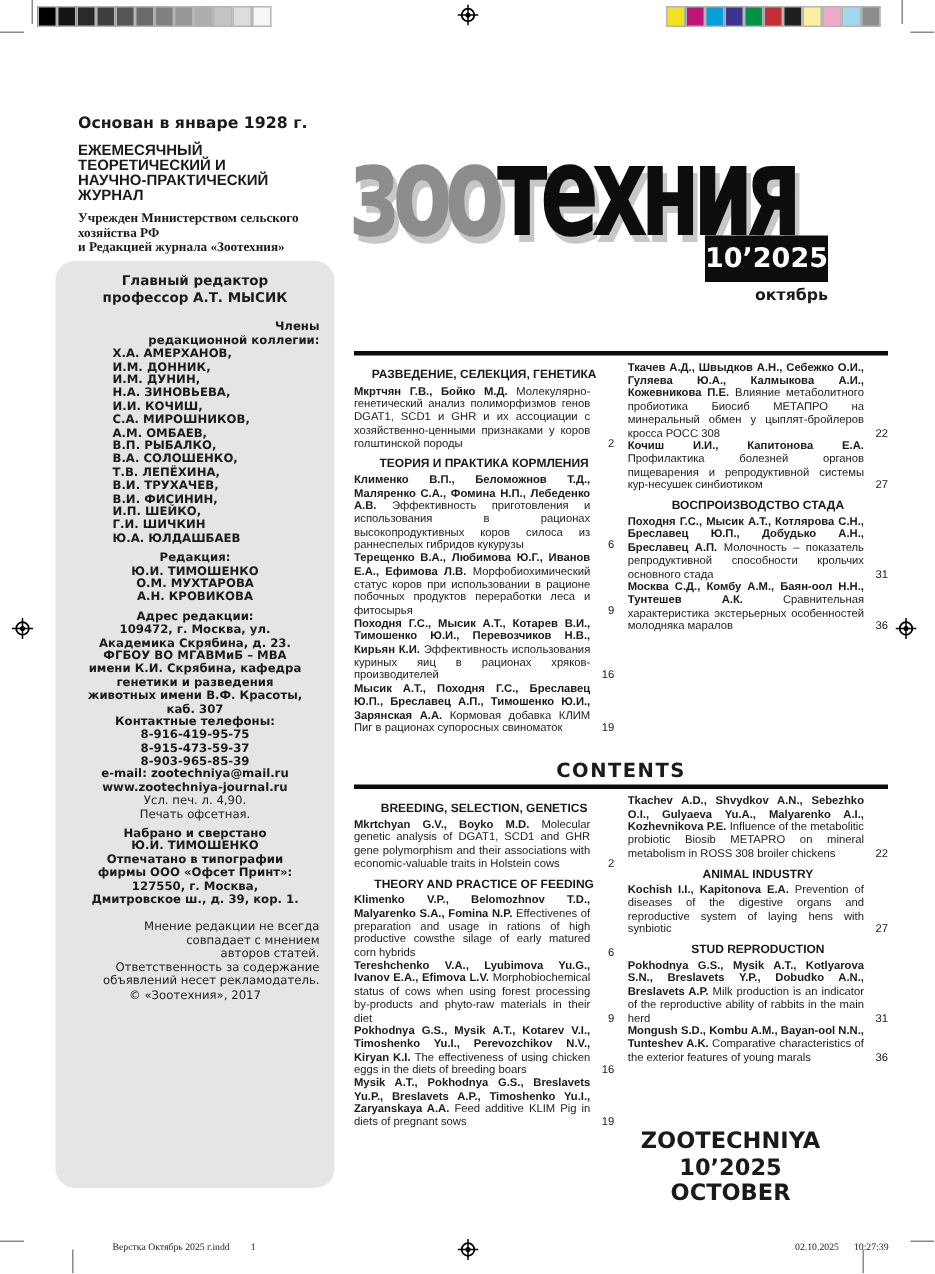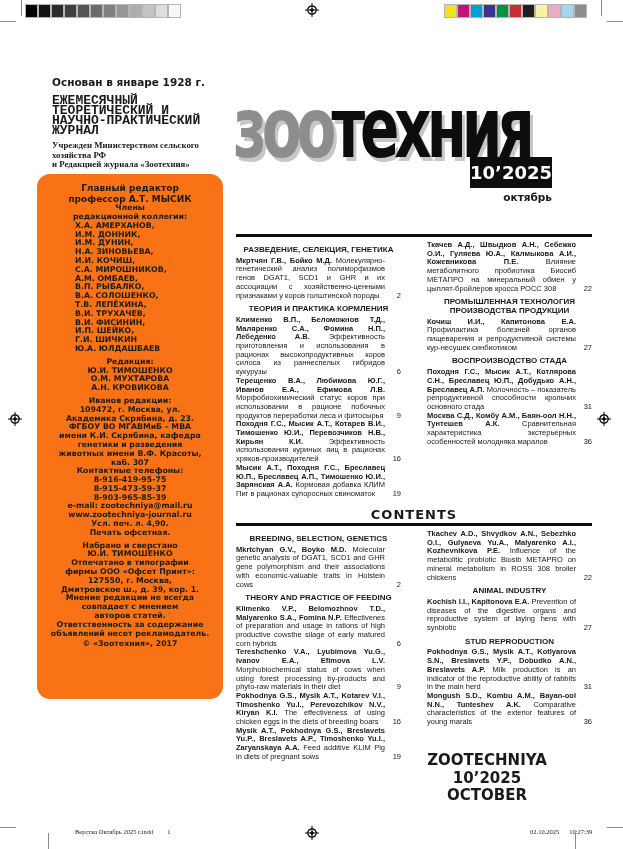--- a/index.html
+++ b/index.html
@@ -11,49 +11,49 @@
   
   .cal-bar{position:absolute;top:4px;display:flex;}
   .cal-bar span{width:13px;height:14px;border:0.5px solid #b5b5b5;box-sizing:border-box;}
   .gray-bar{left:25px;}
   .colr-bar{left:444px;}
   .regmark{position:absolute;width:14px;height:14px;}
   .cropline{position:absolute;background:#8a8a8a;}
 
   
   .founded{left:52px;top:76px;font-size:10.5px;font-weight:bold;font-family:"DejaVu Sans",sans-serif;}
-  .jtype{left:52px;top:96px;font-family:Liberation Mono, monospace;font-weight:bold;font-size:13px;line-height:10px;}
+  .jtype{left:52px;top:96px;font-family:Liberation Sans, sans-serif;font-weight:bold;font-size:10px;line-height:10px;}
   .founder{left:52px;top:141px;font-family:"Liberation Serif",serif;font-weight:bold;font-size:8.8px;line-height:9.6px;}
 
   
-  .edbox{left:37px;top:174px;width:186px;height:525px;background:#f97316;border-radius:13px;
+  .edbox{left:37px;top:174px;width:186px;height:618px;background:#e5e5e5;border-radius:13px;
          padding:9px 10px;box-sizing:border-box;text-align:center;
          font-family:"DejaVu Sans",sans-serif;font-size:7.8px;line-height:8.8px;font-weight:bold;color:#1b1b1b;
          overflow:hidden;}
   .edbox .chief{font-size:9px;line-height:10.6px;}
-  .edbox .mt6{margin-top:0;} .edbox .mt8{margin-top:4px;} .edbox .mt2{margin-top:2px;}
+  .edbox .mt6{margin-top:10px;text-align:right;} .edbox .mt8{margin-top:4px;} .edbox .mt2{margin-top:2px;}
   .edbox .members{text-align:left;padding-left:28px;}
-  .edbox .reg{font-weight:bold;}
+  .edbox .reg{font-weight:normal;}
 
   
   .logo{left:233px;top:96px;font-family:"DejaVu Sans",sans-serif;font-weight:900;font-size:58px;
         letter-spacing:-5px;line-height:44px;transform:scaleY(1.45);transform-origin:left top;
         text-shadow:3px 3px 0 rgba(0,0,0,0.22);white-space:nowrap;}
   .logo .g1{color:#8d8d8d;} .logo .g2{color:#0d0d0d;}
   .issuebox{left:470px;top:157px;width:82px;height:31px;background:#0d0d0d;color:#fff;
             display:flex;align-items:center;justify-content:center;
             font-family:"DejaVu Sans",sans-serif;font-weight:bold;font-size:18px;}
   .month{left:470px;top:191px;width:82px;text-align:right;font-family:"DejaVu Sans",sans-serif;
          font-weight:bold;font-size:10.5px;}
 
   
   .toc-title{width:356px;left:236px;text-align:center;font-weight:bold;font-size:13px;letter-spacing:1px;
              font-family:"DejaVu Sans",sans-serif;}
   .toc-rule{left:236px;width:356px;height:3px;background:#0d0d0d;}
-  .toc-cols{left:236px;width:356px;display:flex;gap:26px;}
+  .toc-cols{left:236px;width:356px;display:flex;gap:9px;}
   .toc-col{flex:1;min-width:0;font-size:7.5px;line-height:8.7px;}
   .toc-heading{font-weight:bold;font-size:8px;text-align:center;margin:5px 0 2px 0;}
   .toc-entry{position:relative;padding-right:16px;text-align:justify;}
   .toc-authors{font-weight:bold;margin-top:21px;}
   .toc-authors::after{content:" ";}
   .toc-page{position:absolute;right:0;bottom:0;}
 
   
   .imprint{left:402px;top:752px;width:170px;text-align:center;font-family:"DejaVu Sans",sans-serif;
            font-weight:bold;font-size:15px;line-height:17.5px;}
@@ -163,21 +163,21 @@
         <div>Г.И. ШИЧКИН</div>
         <div>Ю.А. ЮЛДАШБАЕВ</div>
       </div>
     <div class="mt8">Редакция:</div>
     <div>
 
     <div>Ю.И. ТИМОШЕНКО</div>
         <div>О.М. МУХТАРОВА</div>
         <div>А.Н. КРОВИКОВА</div>
       </div>
-    <div class="mt8">Иванов редакции:</div>
+    <div class="mt8">Адрес редакции:</div>
     <div class="pre">109472, г. Москва, ул.
 Академика Скрябина, д. 23.
 ФГБОУ ВО МГАВМиБ – МВА
 имени К.И. Скрябина, кафедра
 генетики и разведения
 животных имени В.Ф. Красоты,
 каб. 307</div>
     <div>Контактные телефоны:</div>
     <div>
 
@@ -248,24 +248,20 @@
           <div class="toc-entry auto-hide"><span class="toc-authors">Мысик А.Т., Походня Г.С., Бреславец Ю.П., Бреславец А.П., Тимошенко Ю.И., Зарянская А.А.</span><span class="toc-titletext">Кормовая добавка КЛИМ Пиг в рационах супоросных свиноматок</span><span class="toc-page">19</span></div>
         </div>
       </div>
     <div class="toc-col">
 
         <div class="toc-item">
 
           <div class="toc-entry auto-hide"><span class="toc-authors">Ткачев А.Д., Швыдков А.Н., Себежко О.И., Гуляева Ю.А., Калмыкова А.И., Кожевникова П.Е.</span><span class="toc-titletext">Влияние метаболитного пробиотика Биосиб МЕТАПРО на минеральный обмен у цыплят-бройлеров кросса РОСС 308</span><span class="toc-page">22</span></div>
         </div>
 
-        <div class="toc-item">
-          <div class="toc-heading auto-hide">ПРОМЫШЛЕННАЯ ТЕХНОЛОГИЯ ПРОИЗВОДСТВА ПРОДУКЦИИ</div>
-
-        </div>
 
         <div class="toc-item">
 
           <div class="toc-entry auto-hide"><span class="toc-authors">Кочиш И.И., Капитонова Е.А.</span><span class="toc-titletext">Профилактика болезней органов пищеварения и репродуктивной системы кур-несушек синбиотиком</span><span class="toc-page">27</span></div>
         </div>
 
         <div class="toc-item">
           <div class="toc-heading auto-hide">ВОСПРОИЗВОДСТВО СТАДА</div>
 
         </div>

